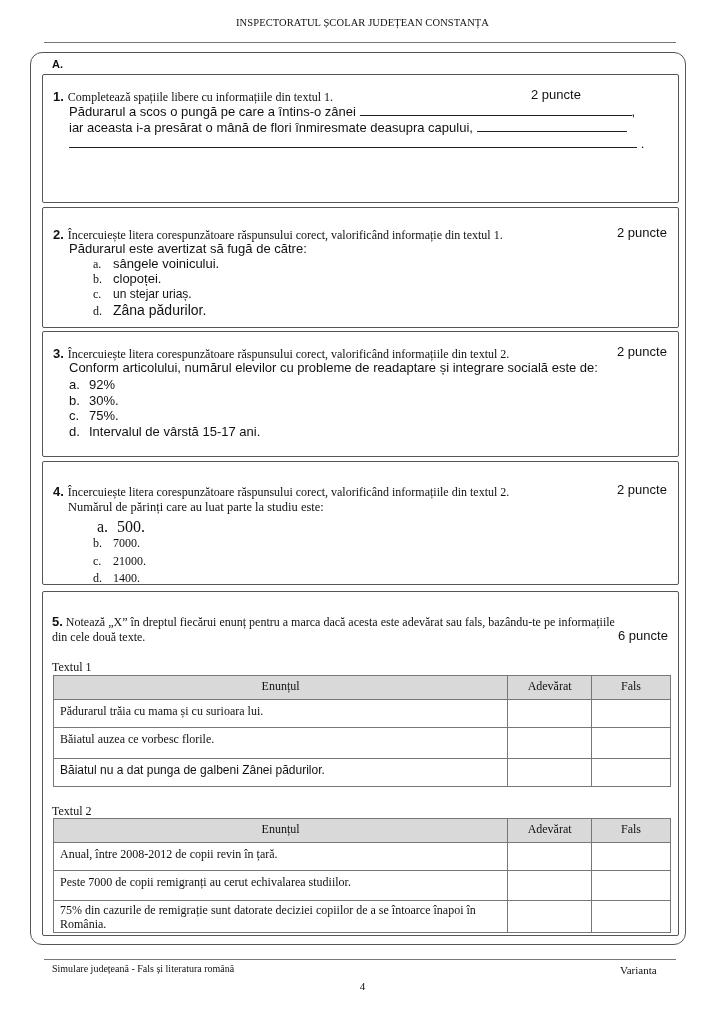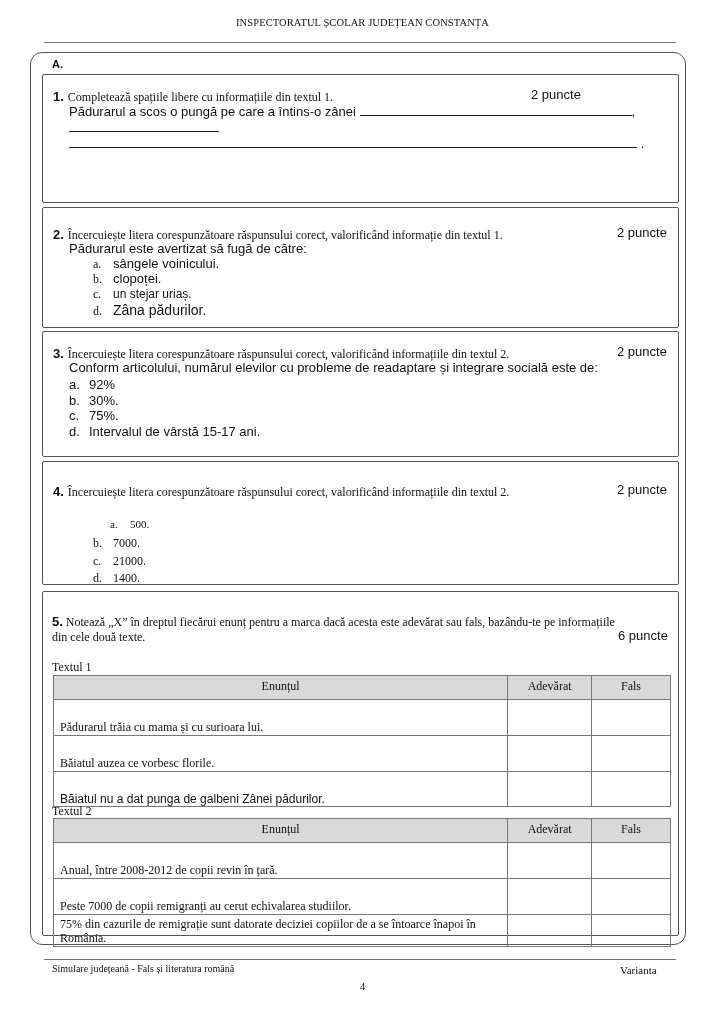--- a/index.html
+++ b/index.html
@@ -16,21 +16,21 @@
   .q-instr { font-size:12px; }
   .pts { font-weight:normal; font-size:13px; position:absolute; }
   .line { font-size:13px; position:absolute; white-space:nowrap; }
   .blank { display:inline-block; border-bottom:1px solid #222; height:12px; vertical-align:baseline; }
   .opt { position:absolute; font-size:13px; white-space:nowrap; }
   .opt .ltr { display:inline-block; width:20px; }
   .opt-serif .ltr { font-family:"Liberation Serif", serif; font-size:12px; }
   table.tf { position:absolute; left:53px; width:618px; border-collapse:collapse; font-size:12px; }
   table.tf td, table.tf th { border:1px solid #777; padding:0 6px; vertical-align:top; }
   table.tf th { background:#d9d9d9; font-weight:normal; text-align:center; height:24px; padding-top:3px; box-sizing:border-box; }
-  table.tf td { height:28px; padding-top:20px; box-sizing:border-box; }
+  table.tf td { height:28px; padding-top:4px; box-sizing:border-box; }
   .c1 { width:455px; } .c2 { width:84px; } .c3 { width:79px; }
   .tbl-label { font-size:12px; }
   .footer-left { left:52px; top:963px; font-size:10px; }
   .footer-right { left:620px; top:964px; font-size:11px; }
   .page-num { left:0; width:725px; text-align:center; top:980px; font-size:11px; }
 </style>
 </head>
 <body>
 
 <div class="abs header-title serif">INSPECTORATUL ȘCOLAR JUDEȚEAN CONSTANȚA</div>
@@ -43,20 +43,21 @@
   <div class="abs" style="left:10px; top:12px;">
     <span class="qnum sans">1.</span>
     <span class="q-instr serif">Completează spațiile libere cu informațiile din textul 1.</span>
   </div>
   <div class="pts sans" style="left:488px; top:12px;">2 puncte</div>
   <div class="line sans" style="left:26px; top:28px;">
     <span>Pădurarul a scos o pungă pe care a întins-o zânei</span>
     <span class="blank" style="width:272px;"></span><span>,</span>
   </div>
   <div class="line sans" style="left:26px; top:44px;">
+    <span>iar aceasta i-a presărat o mână de flori înmiresmate deasupra capului,</span>
     <span class="blank" style="width:150px;"></span>
   </div>
   <div class="line sans" style="left:26px; top:60px;">
     <span class="blank" style="width:568px;"></span>
     <span>.</span>
   </div>
 </div>
 
 <div class="abs box" style="top:207px; height:121px;">
   <div class="abs" style="left:10px; top:17px;">
@@ -83,21 +84,22 @@
   <div class="opt sans" style="left:26px; top:76px;"><span class="ltr">c.</span><span>75%.</span></div>
   <div class="opt sans" style="left:26px; top:92px;"><span class="ltr">d.</span><span>Intervalul de vârstă 15-17 ani.</span></div>
 </div>
 
 <div class="abs box" style="top:461px; height:124px;">
   <div class="abs" style="left:10px; top:20px;">
     <span class="qnum sans">4.</span>
     <span class="q-instr serif">Încercuiește litera corespunzătoare răspunsului corect, valorificând informațiile din textul 2.</span>
   </div>
   <div class="pts sans" style="left:574px; top:20px;">2 puncte</div>
-  <div class="opt serif" style="left:67px; top:56px; font-size:11px;"><span class="ltr">a.</span><span>500.</span></div>
+  <div class="line serif" style="left:25px; top:38px; font-size:12.5px;">Numărul de părinți care au luat parte la studiu este:</div>
+  <div class="opt serif" style="left:54px; top:56px; font-size:16px;"><span class="ltr">a.</span><span>500.</span></div>
   <div class="opt serif" style="left:50px; top:74px; font-size:12px;"><span class="ltr">b.</span><span>7000.</span></div>
   <div class="opt serif" style="left:50px; top:92px; font-size:12px;"><span class="ltr">c.</span><span>21000.</span></div>
   <div class="opt serif" style="left:50px; top:109px; font-size:12px;"><span class="ltr">d.</span><span>1400.</span></div>
 </div>
 
 <div class="abs box" style="top:591px; height:345px;"></div>
 <div class="abs serif" style="left:52px; top:614px; font-size:12px; white-space:nowrap;">
   <span class="qnum sans">5.</span>
   <span>Notează „X” în dreptul fiecărui enunț pentru a marca dacă acesta este adevărat sau fals, bazându-te pe informațiile</span>
 </div>

